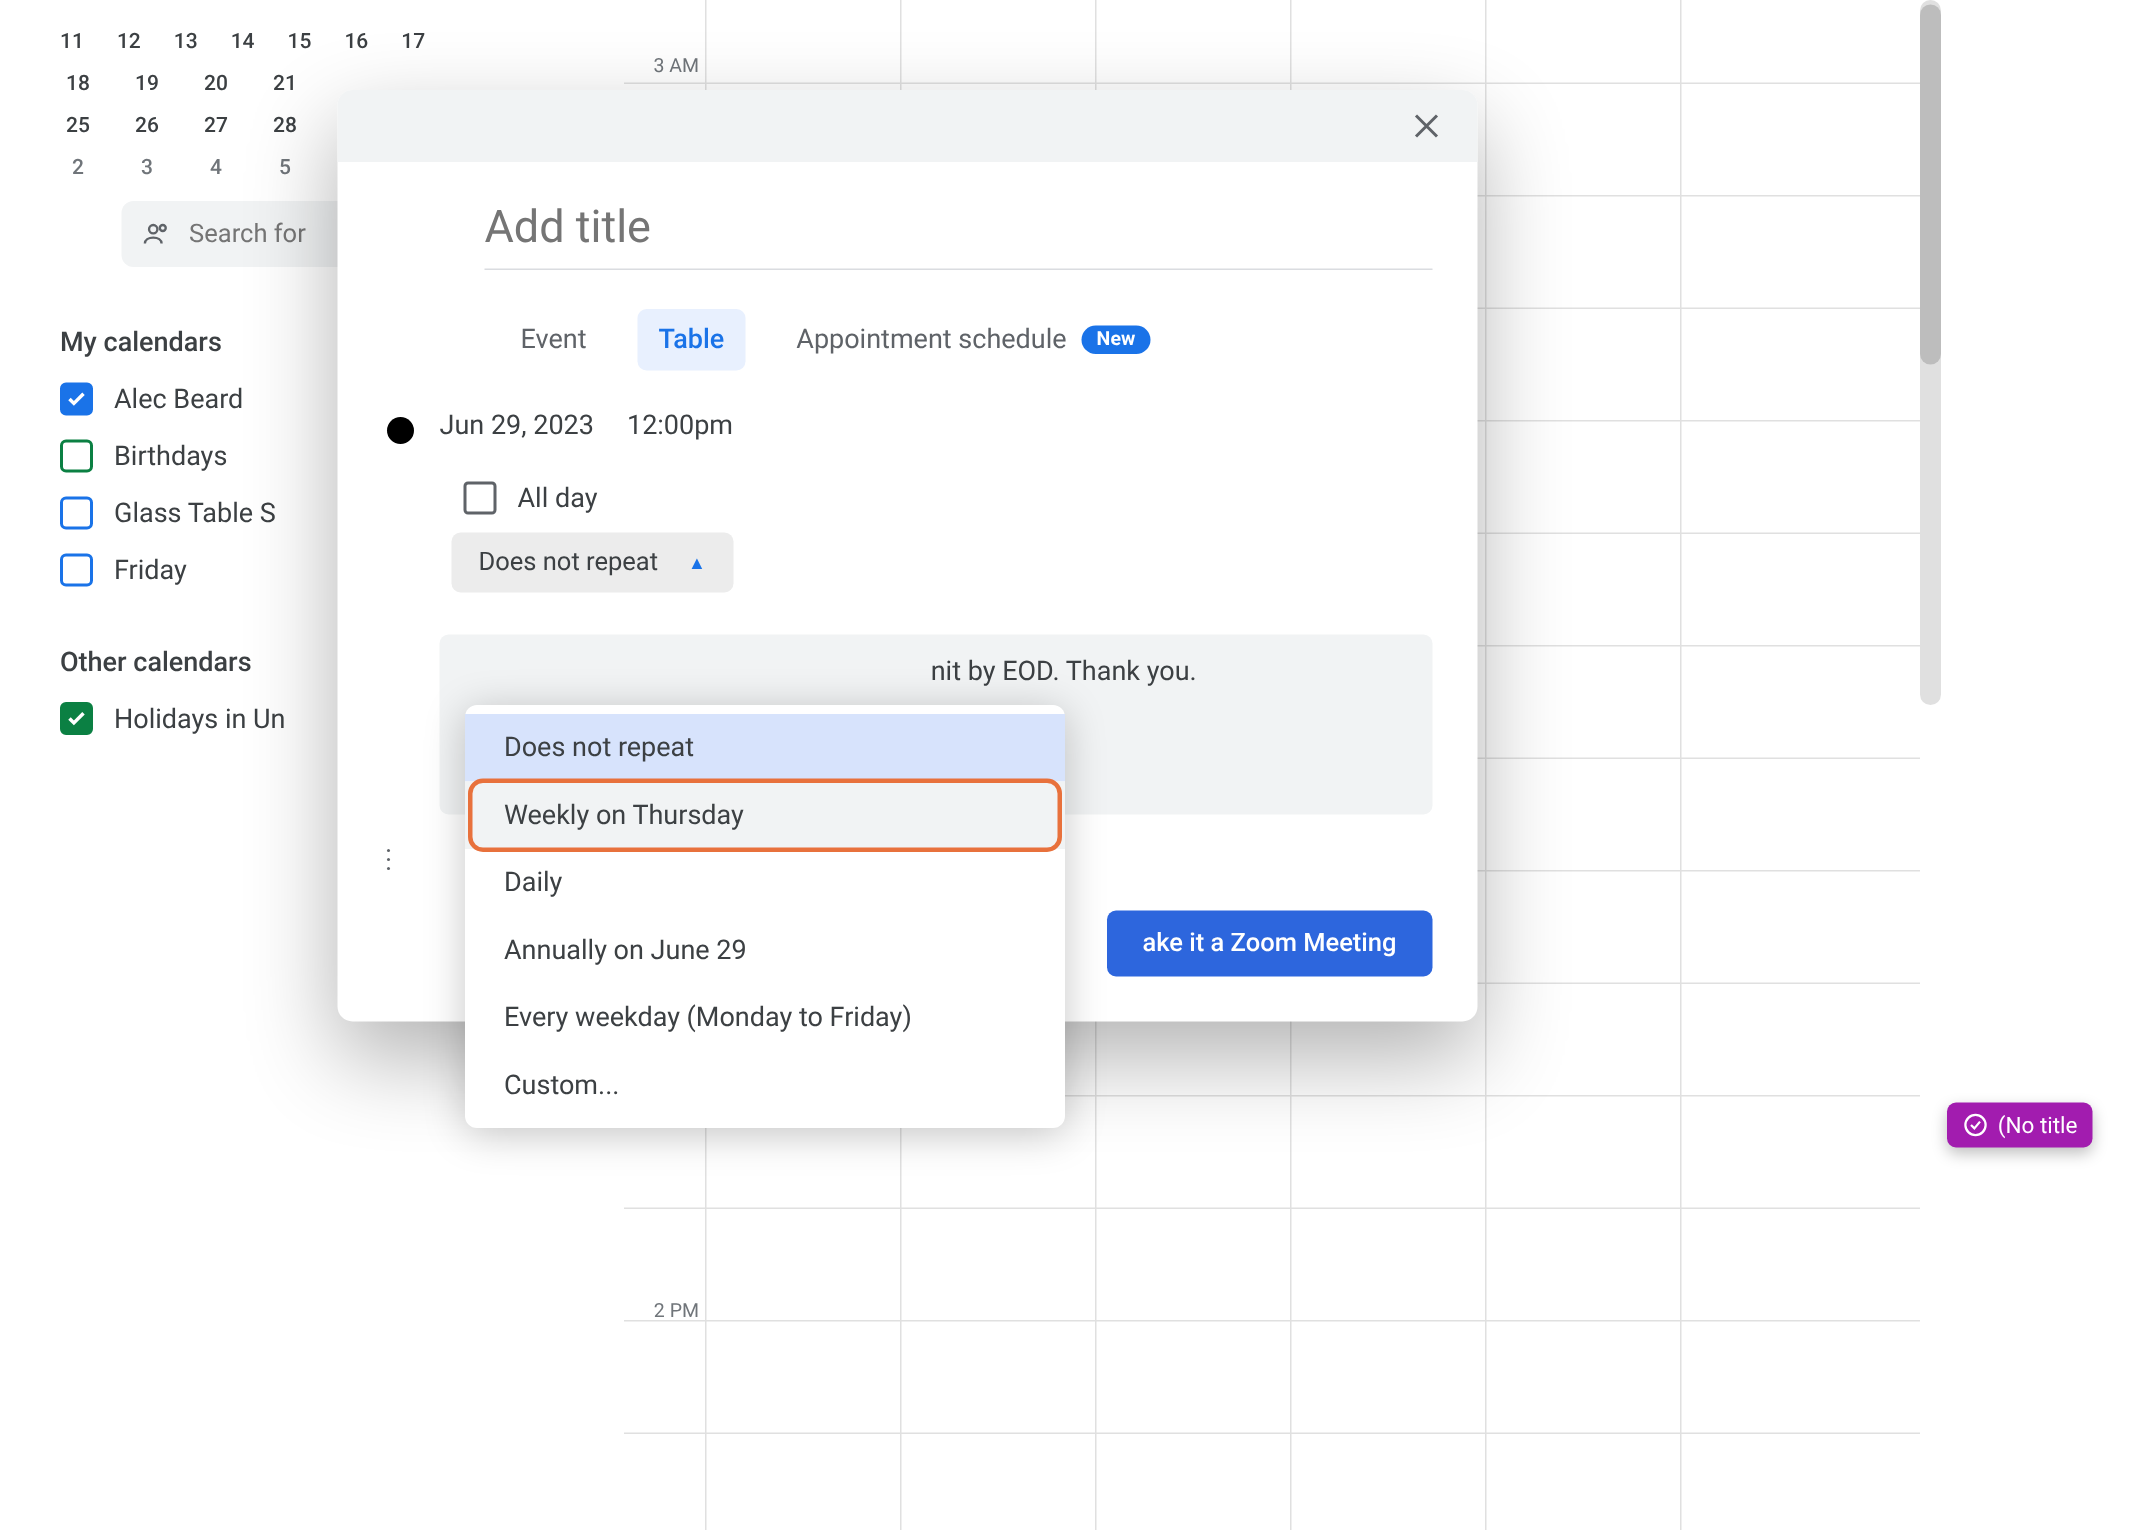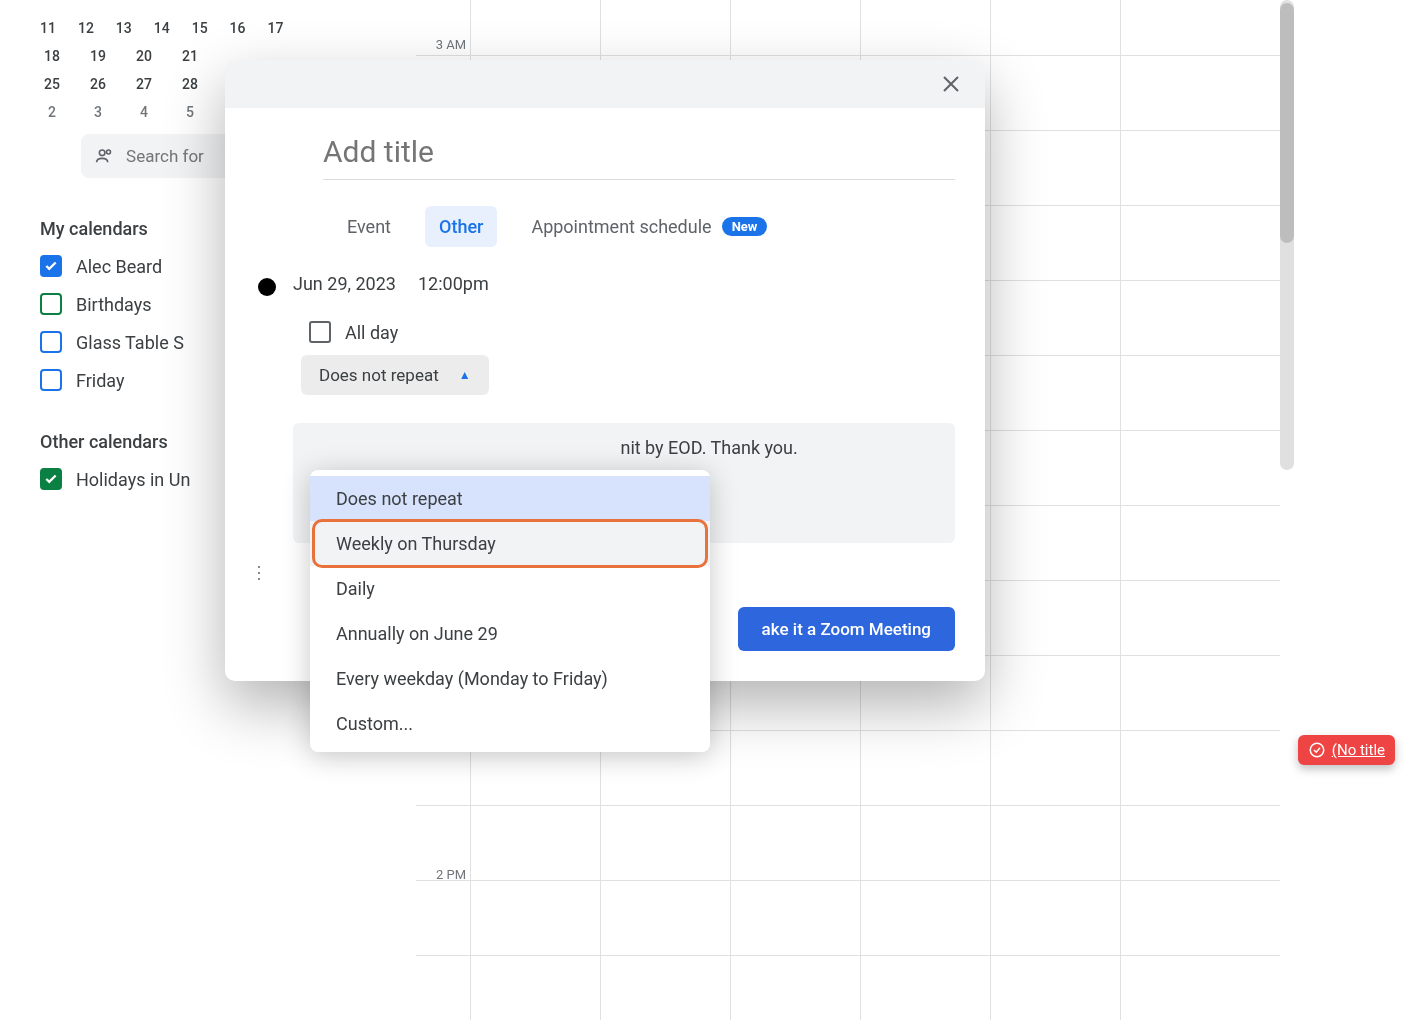--- a/index.html
+++ b/index.html
@@ -19,21 +19,21 @@
   .cal-check { width: 22px; height: 22px; border-radius: 4px; border: 2.5px solid; display: inline-flex; align-items: center; justify-content: center; }
   .cal-check.checked svg { width: 14px; height: 14px; }
   .cal-check.checked { background: var(--col); border-color: var(--col); }
 
   
   .grid { position: absolute; left: 470px; top: 0; right: 140px; bottom: 0; border-left: 1px solid #e0e0e0; }
   .grid-col { position: absolute; top: 0; bottom: 0; border-right: 1px solid #e0e0e0; }
   .grid-row { position: absolute; left: -55px; right: 0; border-top: 1px solid #e0e0e0; font-size: 12px; color: #70757a; padding: 2px 0 0 2px; }
   .grid-label { position: absolute; left: -55px; width: 50px; text-align: right; font-size: 13px; color: #70757a; transform: translateY(-8px); }
 
-  .event-chip { position: absolute; right: 25px; top: 735px; background: #ef4444; color: #fff; border-radius: 6px; padding: 6px 10px; font-size: 15px; display: flex; align-items: center; gap: 6px; box-shadow: 0 4px 10px rgba(0,0,0,0.25); text-decoration: underline; }
+  .event-chip { position: absolute; right: 25px; top: 735px; background: #a21caf; color: #fff; border-radius: 6px; padding: 6px 10px; font-size: 15px; display: flex; align-items: center; gap: 6px; box-shadow: 0 4px 10px rgba(0,0,0,0.25); }
 
   .scrollbar-track { position: absolute; right: 126px; top: 0; width: 14px; height: 470px; background: #e0e0e0; border-radius: 7px; }
   .scrollbar-thumb { position: absolute; right: 126px; top: 3px; width: 14px; height: 240px; background: #bdbdbd; border-radius: 7px; }
 
   
   .dialog { position: absolute; left: 225px; top: 60px; width: 760px; background: #fff; border-radius: 10px; box-shadow: 0 24px 60px rgba(0,0,0,0.3); }
   .dialog-topbar { height: 48px; background: #f1f3f4; border-radius: 10px 10px 0 0; display: flex; justify-content: flex-end; align-items: center; padding-right: 16px; }
   .close-btn { width: 36px; height: 36px; border-radius: 50%; display: flex; align-items: center; justify-content: center; cursor: pointer; }
   .dialog-body { padding: 22px 30px 30px 30px; }
 
@@ -196,21 +196,21 @@
       <svg class="icon" viewBox="0 0 24 24">
           <path d="M5 5l14 14M19 5L5 19"></path>
         </svg>
     </div>
   </div>
   <div class="dialog-body">
     <input class="title-input" placeholder="Add title" style="">
 
     <div class="type-tabs">
       <div class="type-tab">Event</div>
-      <div class="type-tab active">Other</div>
+      <div class="type-tab active">Table</div>
       <div class="type-tab compound">
         <span>Appointment schedule</span>
         <span class="new-badge">New</span>
       </div>
     </div>
 
     <div class="field-row">
       <svg class="row-icon" viewBox="0 0 24 24">
           <circle cx="12" cy="12" r="9"></circle>
           <path d="M12 7v5l3 2"></path>

